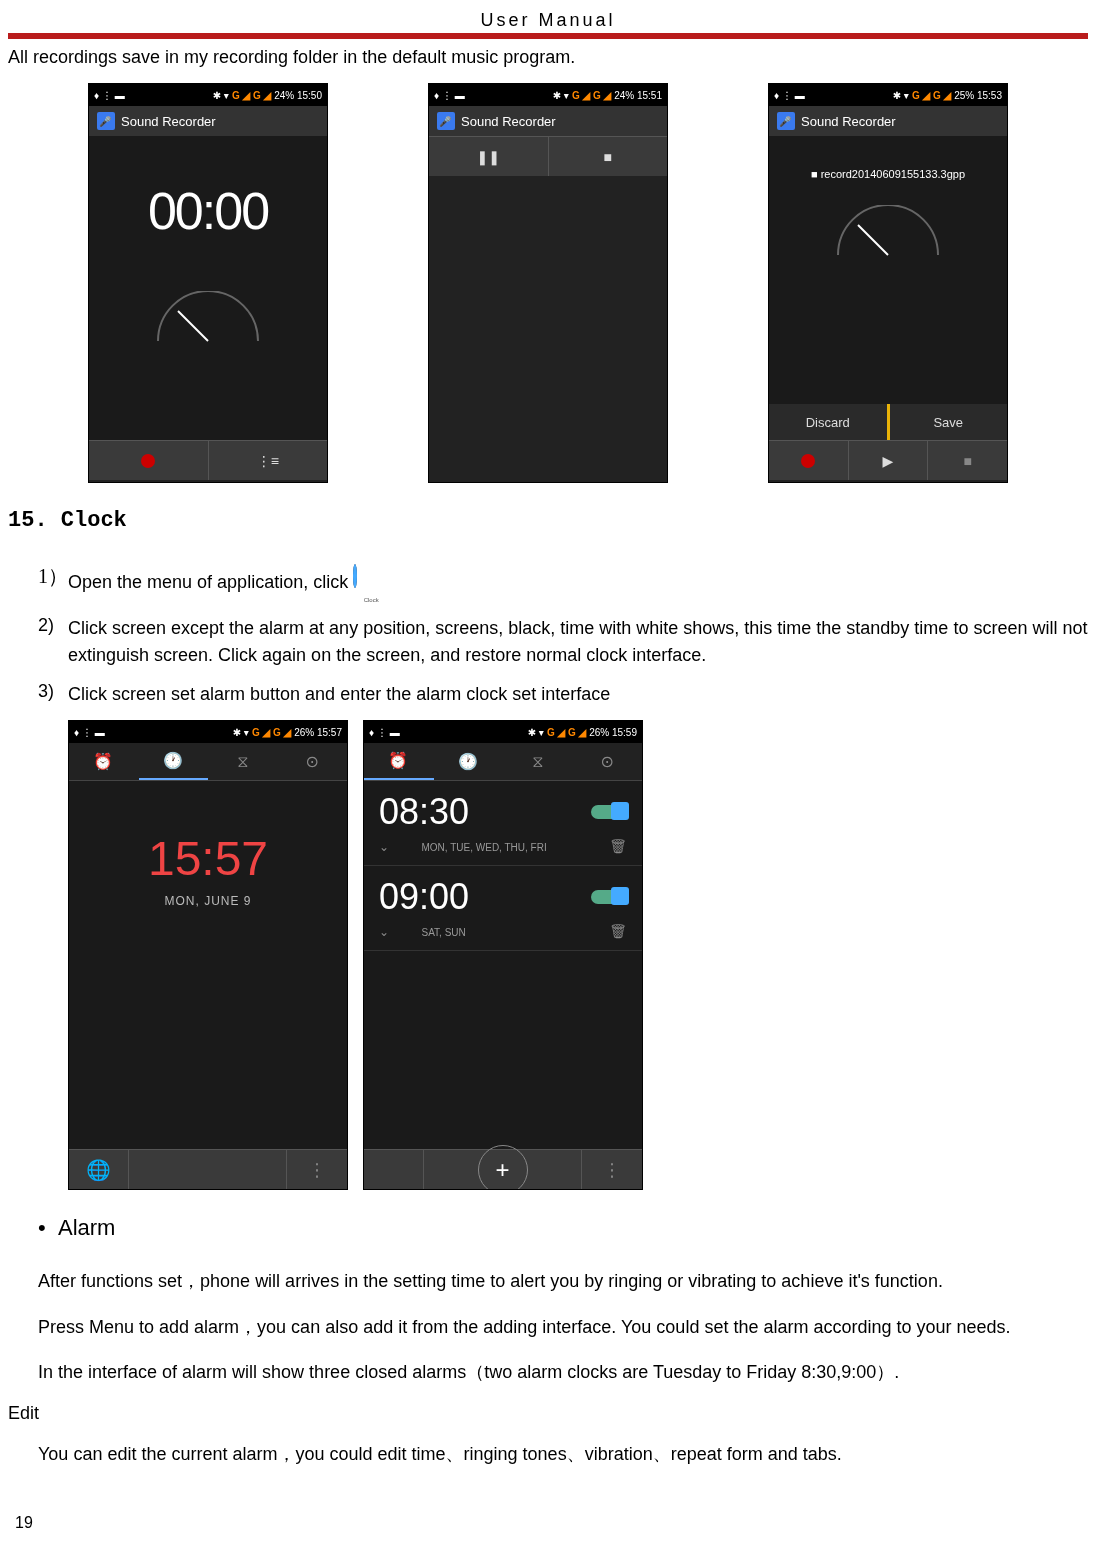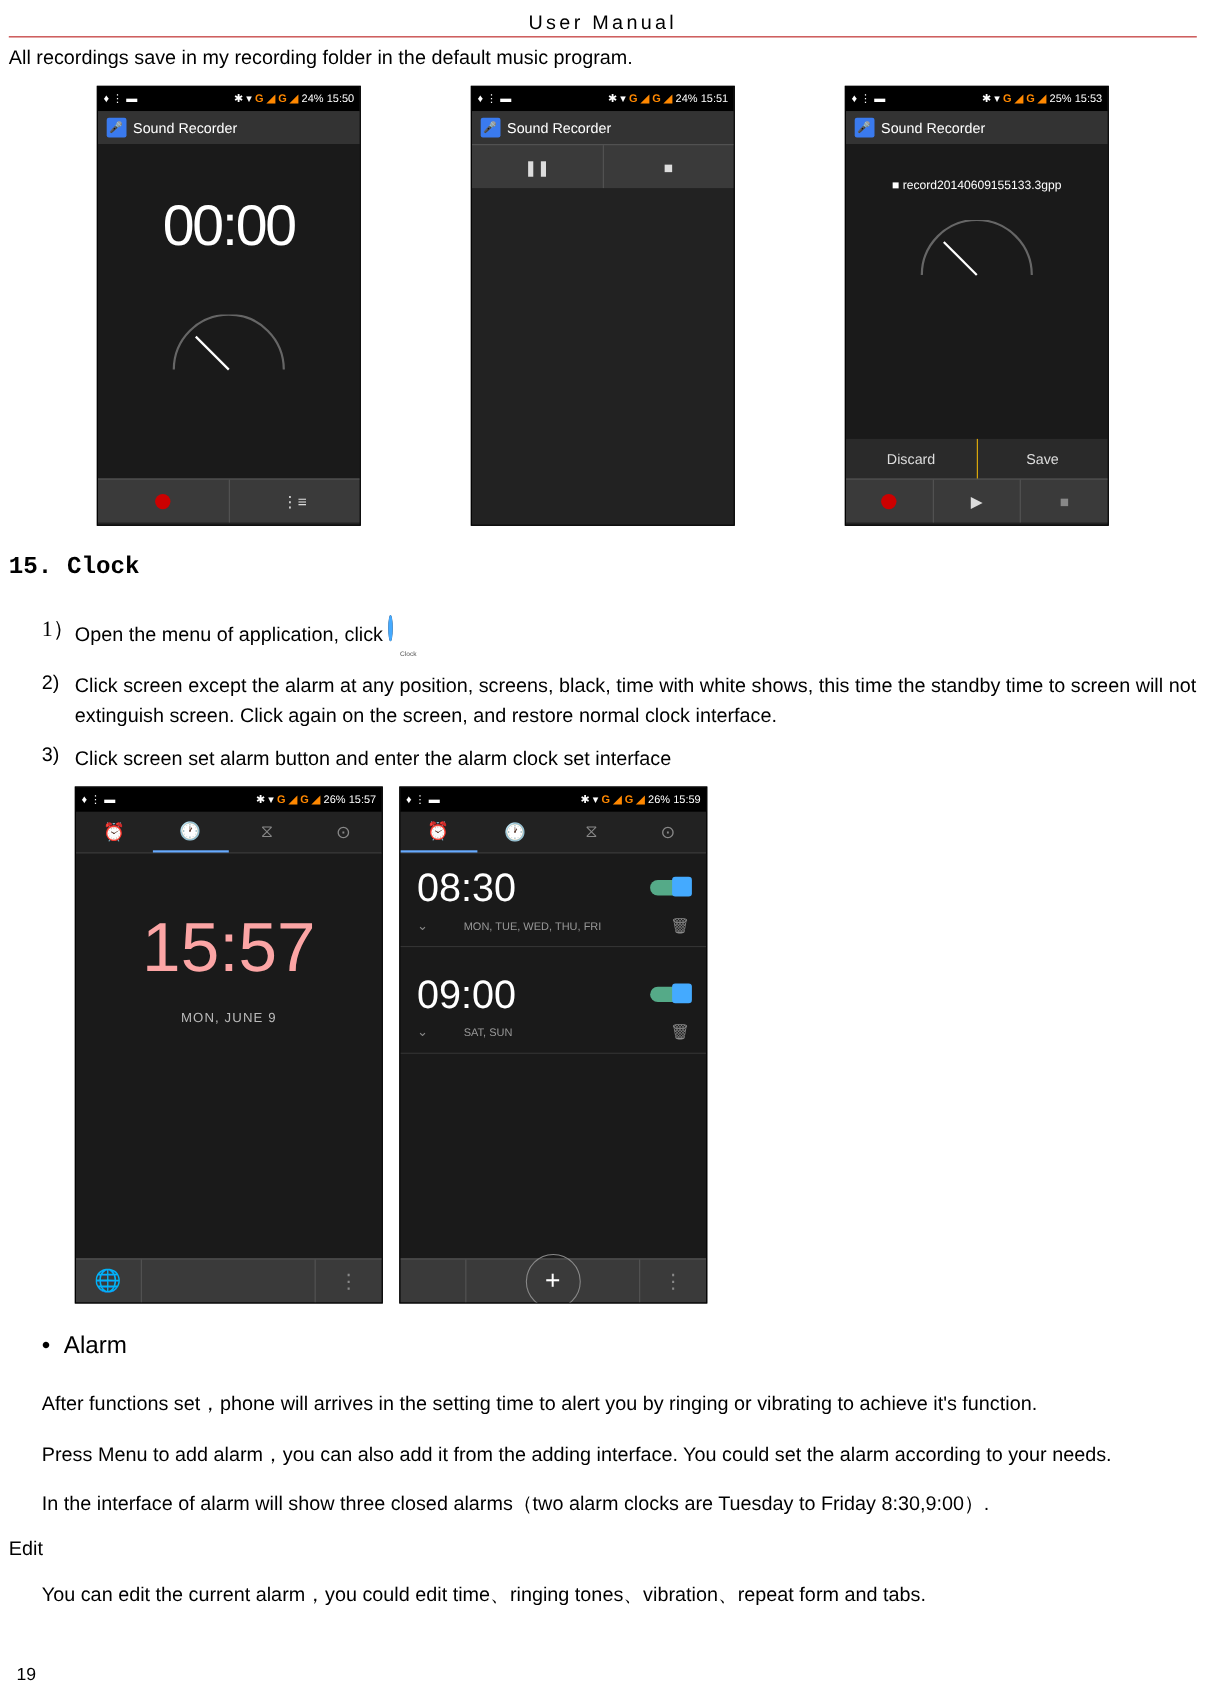--- a/index.html
+++ b/index.html
@@ -6,21 +6,21 @@
     body {
       width: 1096px;
       min-height: 1552px;
       background: #fff;
       font-family: Arial, sans-serif;
       padding: 10px 8px;
       position: relative;
     }
     .page-header {
       text-align: center;
-      border-bottom: 1px solid #b91c1c;
+      border-bottom: 6px solid #b91c1c;
       padding-bottom: 2px;
       margin-bottom: 8px;
       font-size: 18px;
       letter-spacing: 3px;
     }
     .intro-text {
       font-size: 18px;
       margin-bottom: 15px;
     }
     .phone-row {
@@ -128,21 +128,21 @@
     }
     .btn-cell:last-child { border-right: none; }
     .rec-circle { width: 14px; height: 14px; background: #c00; border-radius: 50%; }
     .discard-bar {
       height: 36px;
       background: #2a2a2a;
       display: flex;
       color: #ddd;
       font-size: 13px;
     }
-    .discard-bar div { flex: 1; display: flex; align-items: center; justify-content: center; border-right: 1px solid #eab308; }
+    .discard-bar div { flex: 1; display: flex; align-items: center; justify-content: center; border-right: 3px solid #eab308; }
     .discard-bar div:last-child { border-right: none;}
     .section-heading {
       font-size: 22px;
       font-weight: bold;
       font-family: 'SimSun', 'Courier New', monospace;
       margin: 20px 0 30px 0;
     }
     .ordered-list {
       list-style: none;
       padding-left: 30px;
@@ -221,25 +221,24 @@
     }
     .tab-bar .tab.active { color: #fff; border-bottom: 2px solid #6af;}
     .clock-body {
       height: calc(100% - 22px - 38px - 40px);
       background: #1a1a1a;
       display: flex;
       flex-direction: column;
       align-items: center;
       justify-content: flex-start;
       padding-top: 50px;
-      gap: 12px;
     }
     .big-time {
-      color: #fca5a5;
-      font-size: 63px;
+      color: #ef4444;
+      font-size: 48px;
       font-family: 'Arial Narrow', Arial;
       font-weight: 200;
     }
     .date-line {
       color: #bbb;
       font-size: 12px;
       margin-top: 8px;
       letter-spacing: 1px;
     }
     .alarm-body { padding: 0; justify-content: flex-start; }

